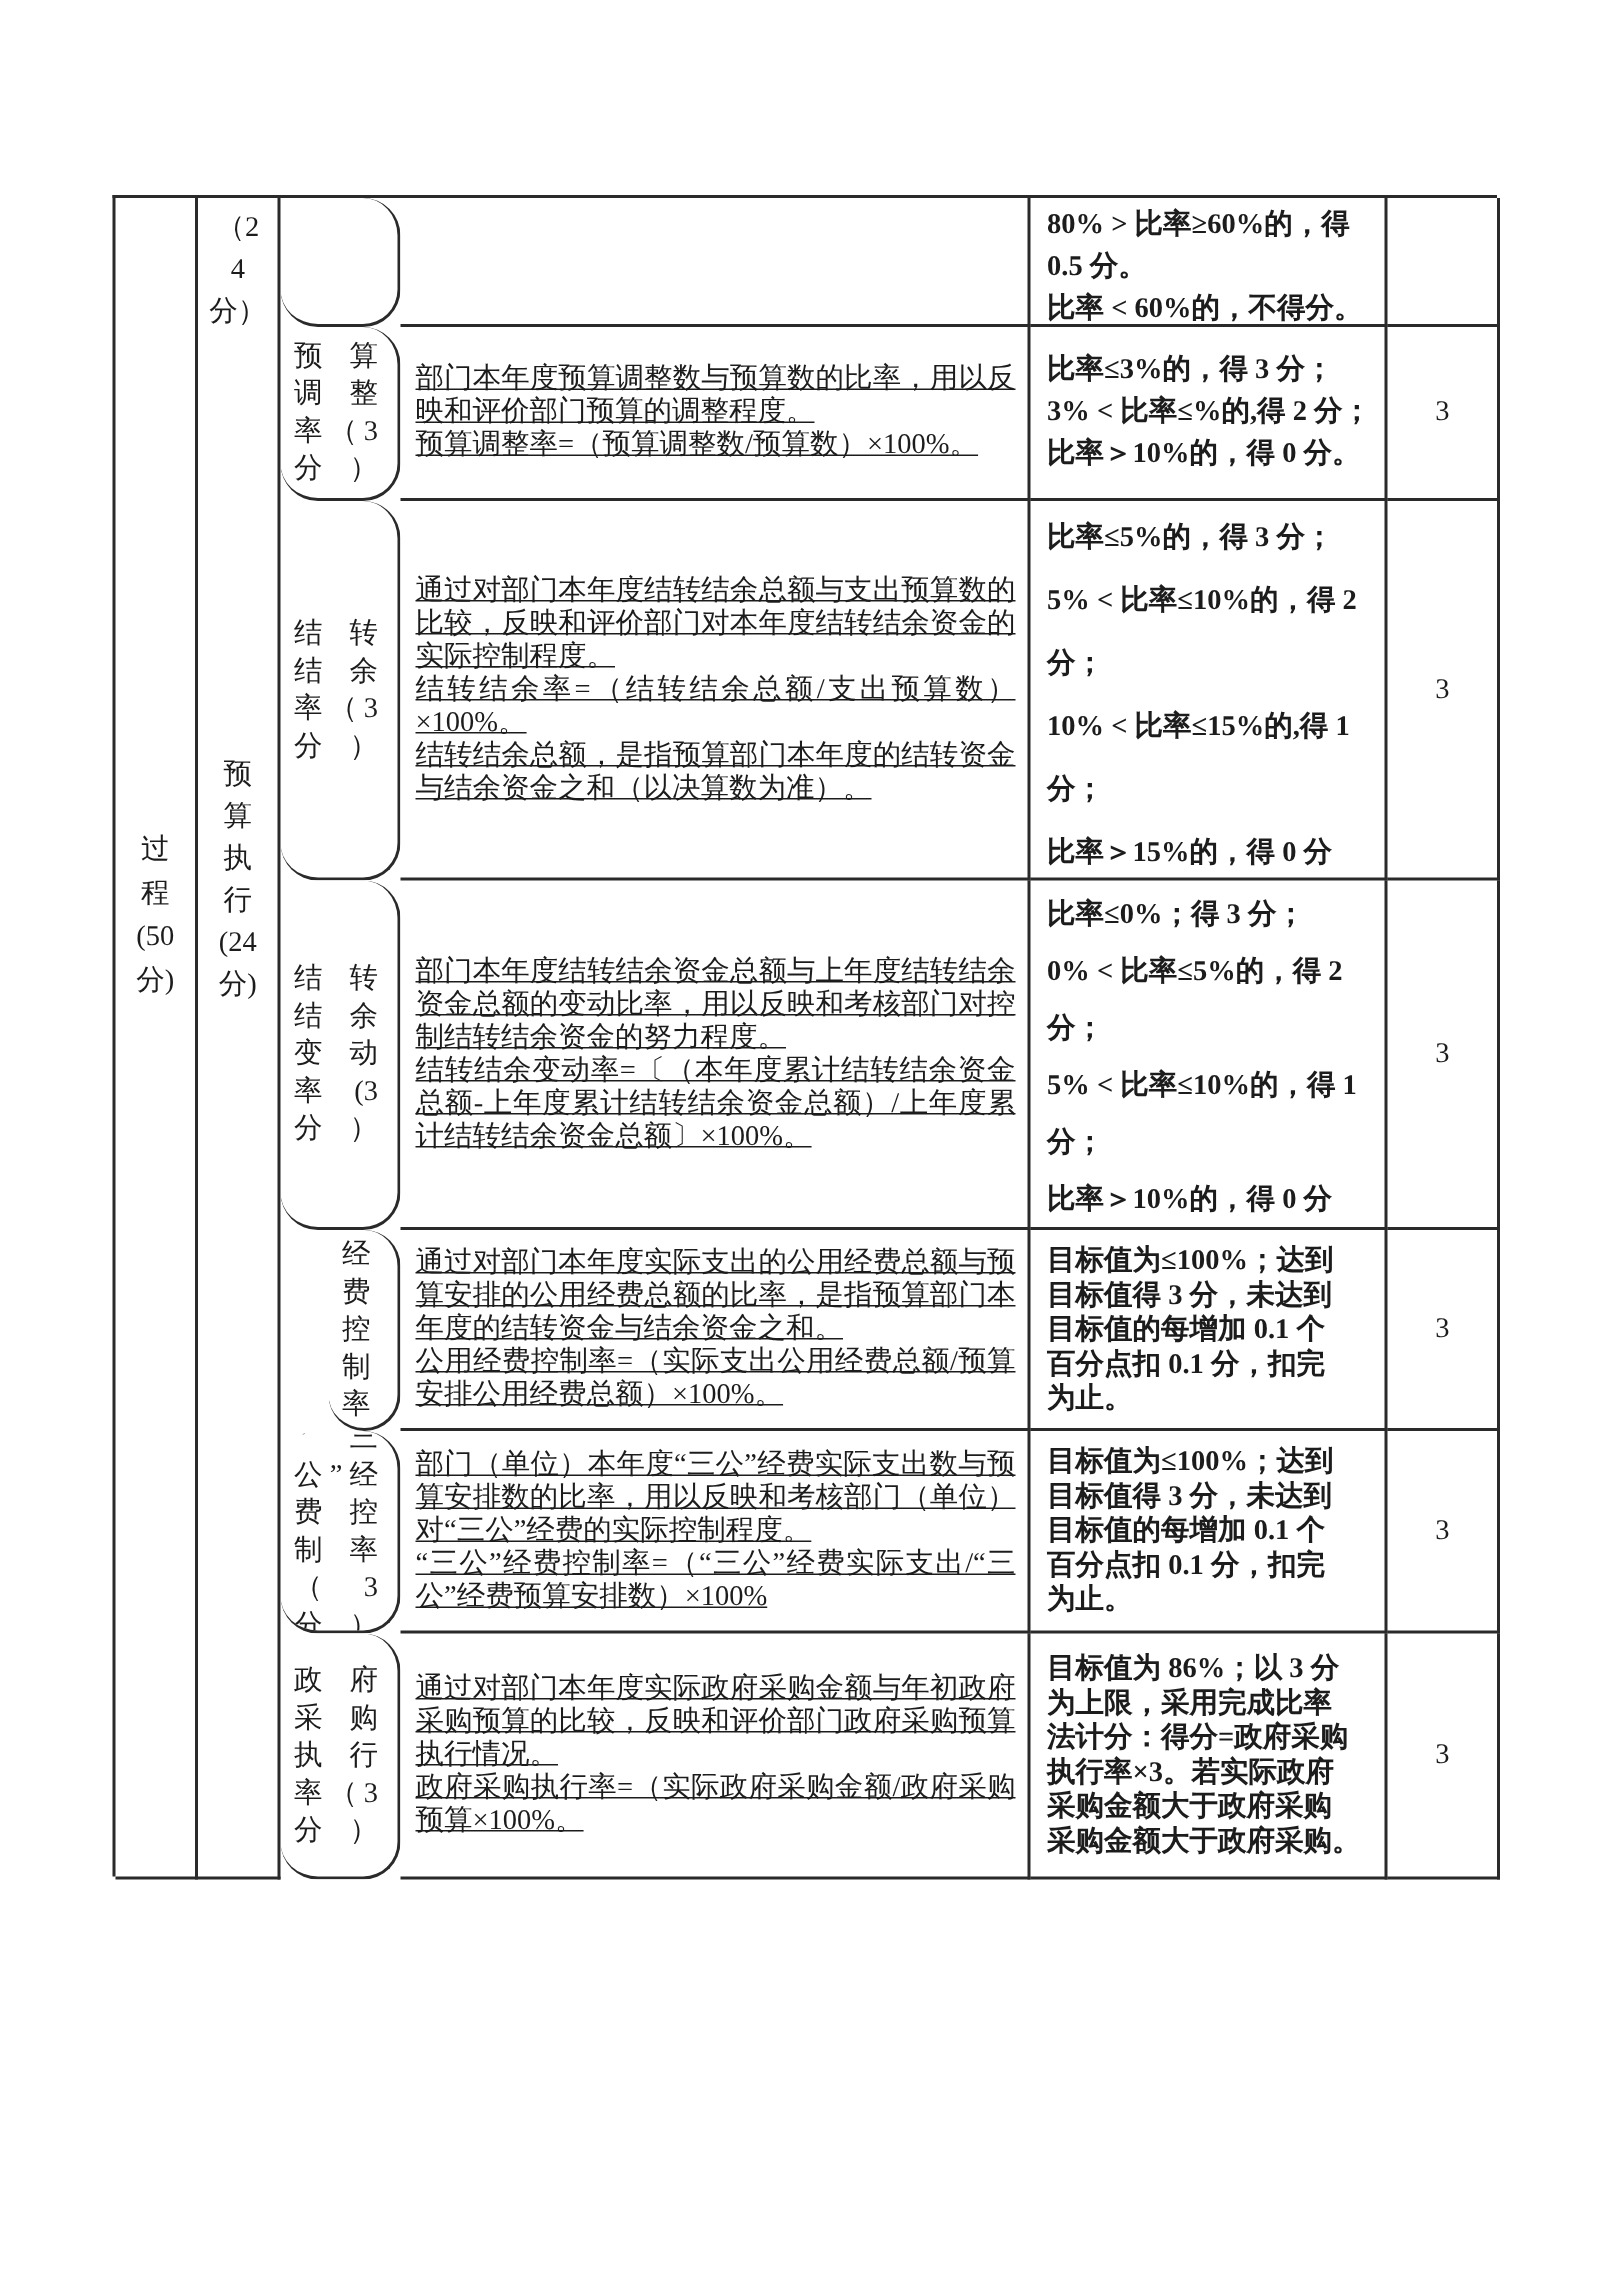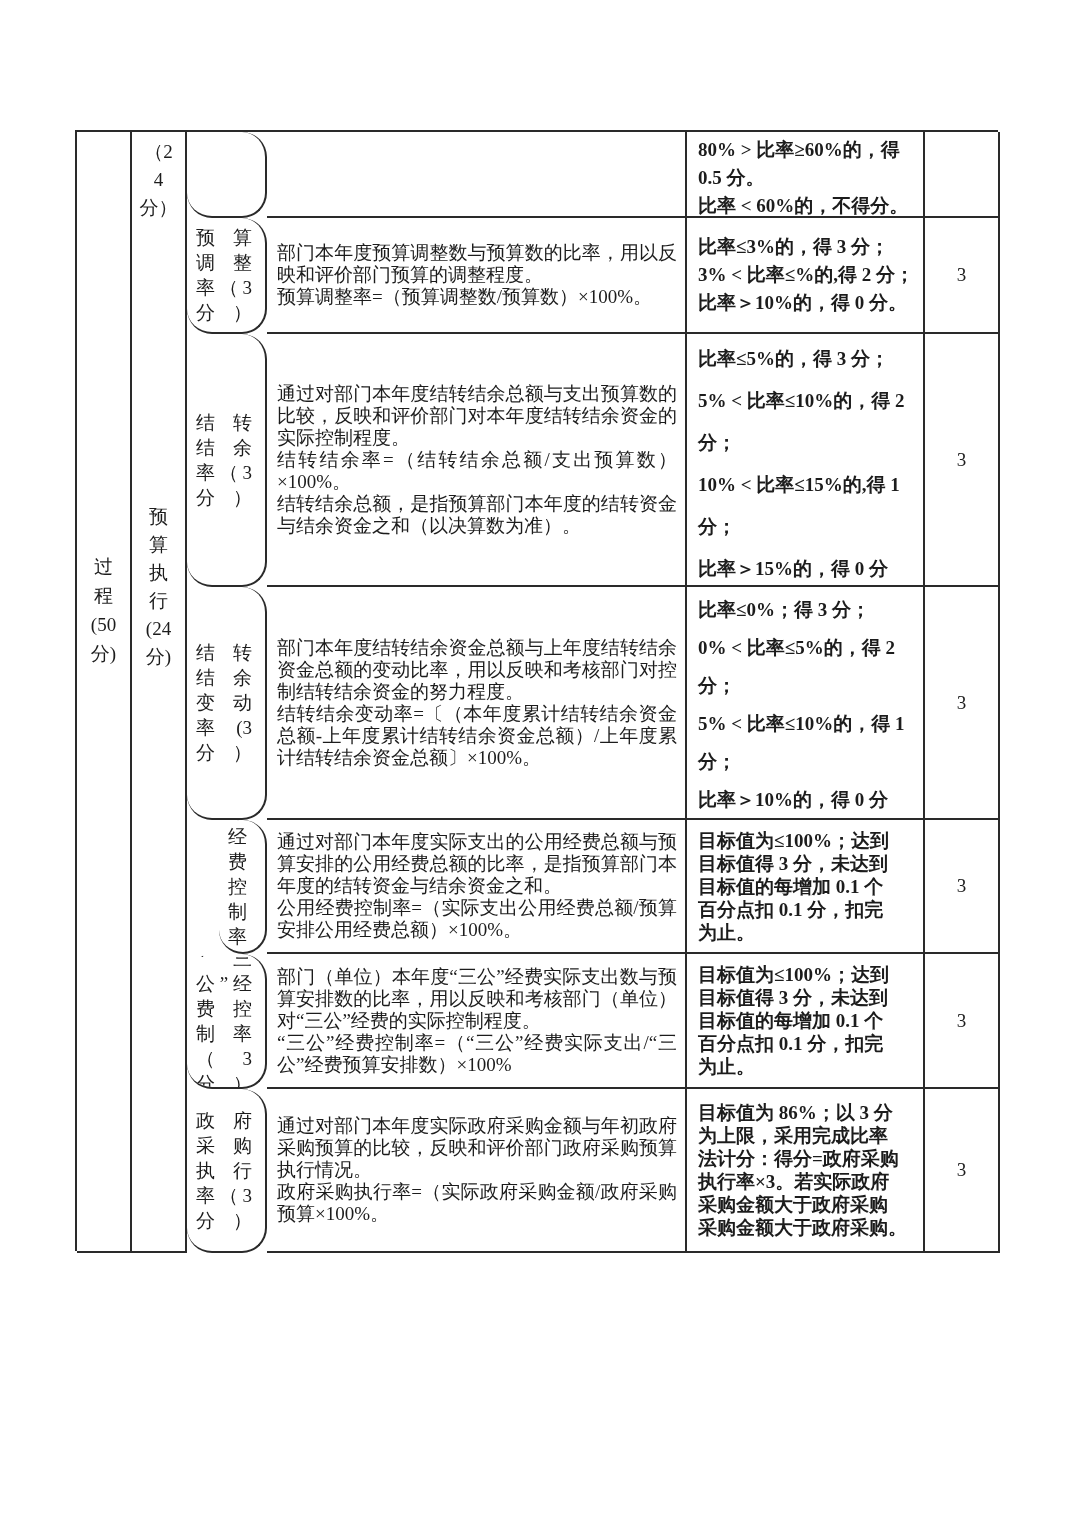--- a/index.html
+++ b/index.html
@@ -47,21 +47,21 @@
     padding: 2px 13px 2px 9px;
     border-radius: 25px;
   }
   .ind .vline { line-height: 25px; text-align: justify; text-align-last: justify; }
   
   .desc {
     grid-column: 4;
     display: flex; flex-direction: column; justify-content: center;
     padding: 3px 8px 3px 10px;
   }
-  .desc p { text-align: justify; line-height: 22px; }
+  .desc p { text-align: justify; line-height: 22px; text-decoration: underline; }
   
   .crit {
     grid-column: 5;
     display: flex; flex-direction: column;
     padding: 0 6px 0 11px;
   }
   .crit.mid { justify-content: center; }
   .crit.top { justify-content: flex-start; padding-top: 4px; }
   .crit .vline { text-align: left; font-weight: bold; }
   .lh23 .vline { line-height: 23px; }

